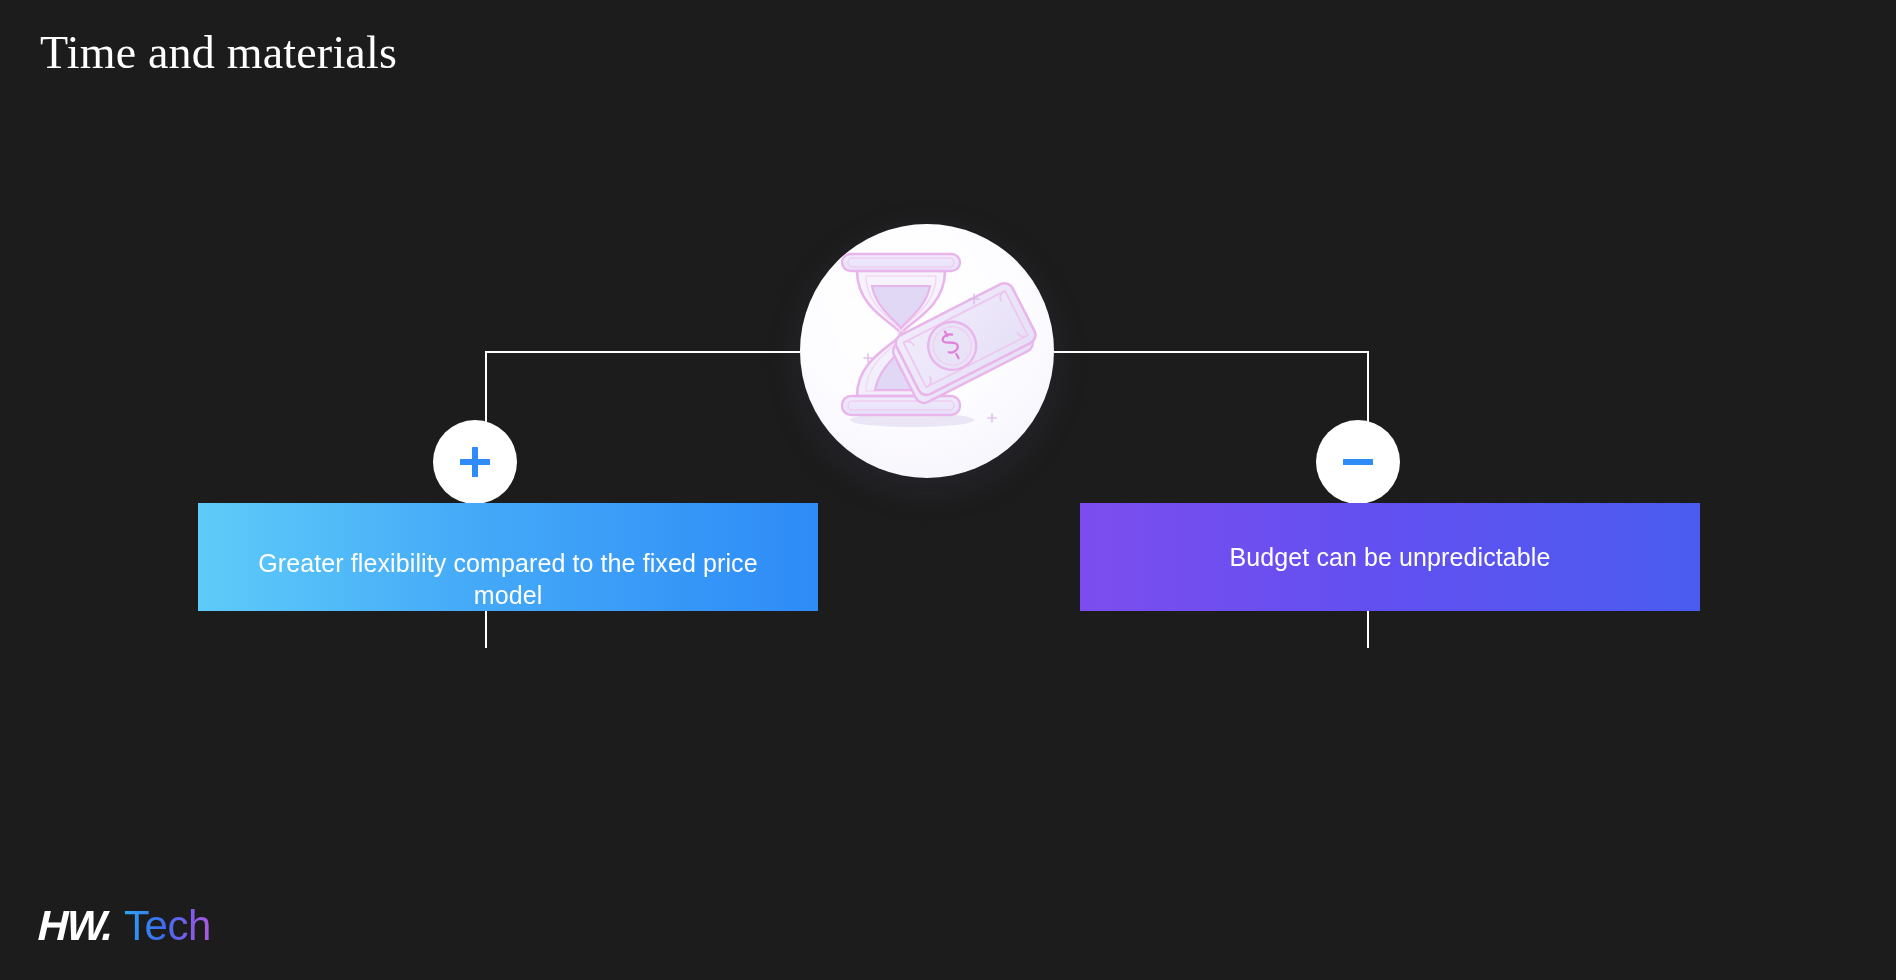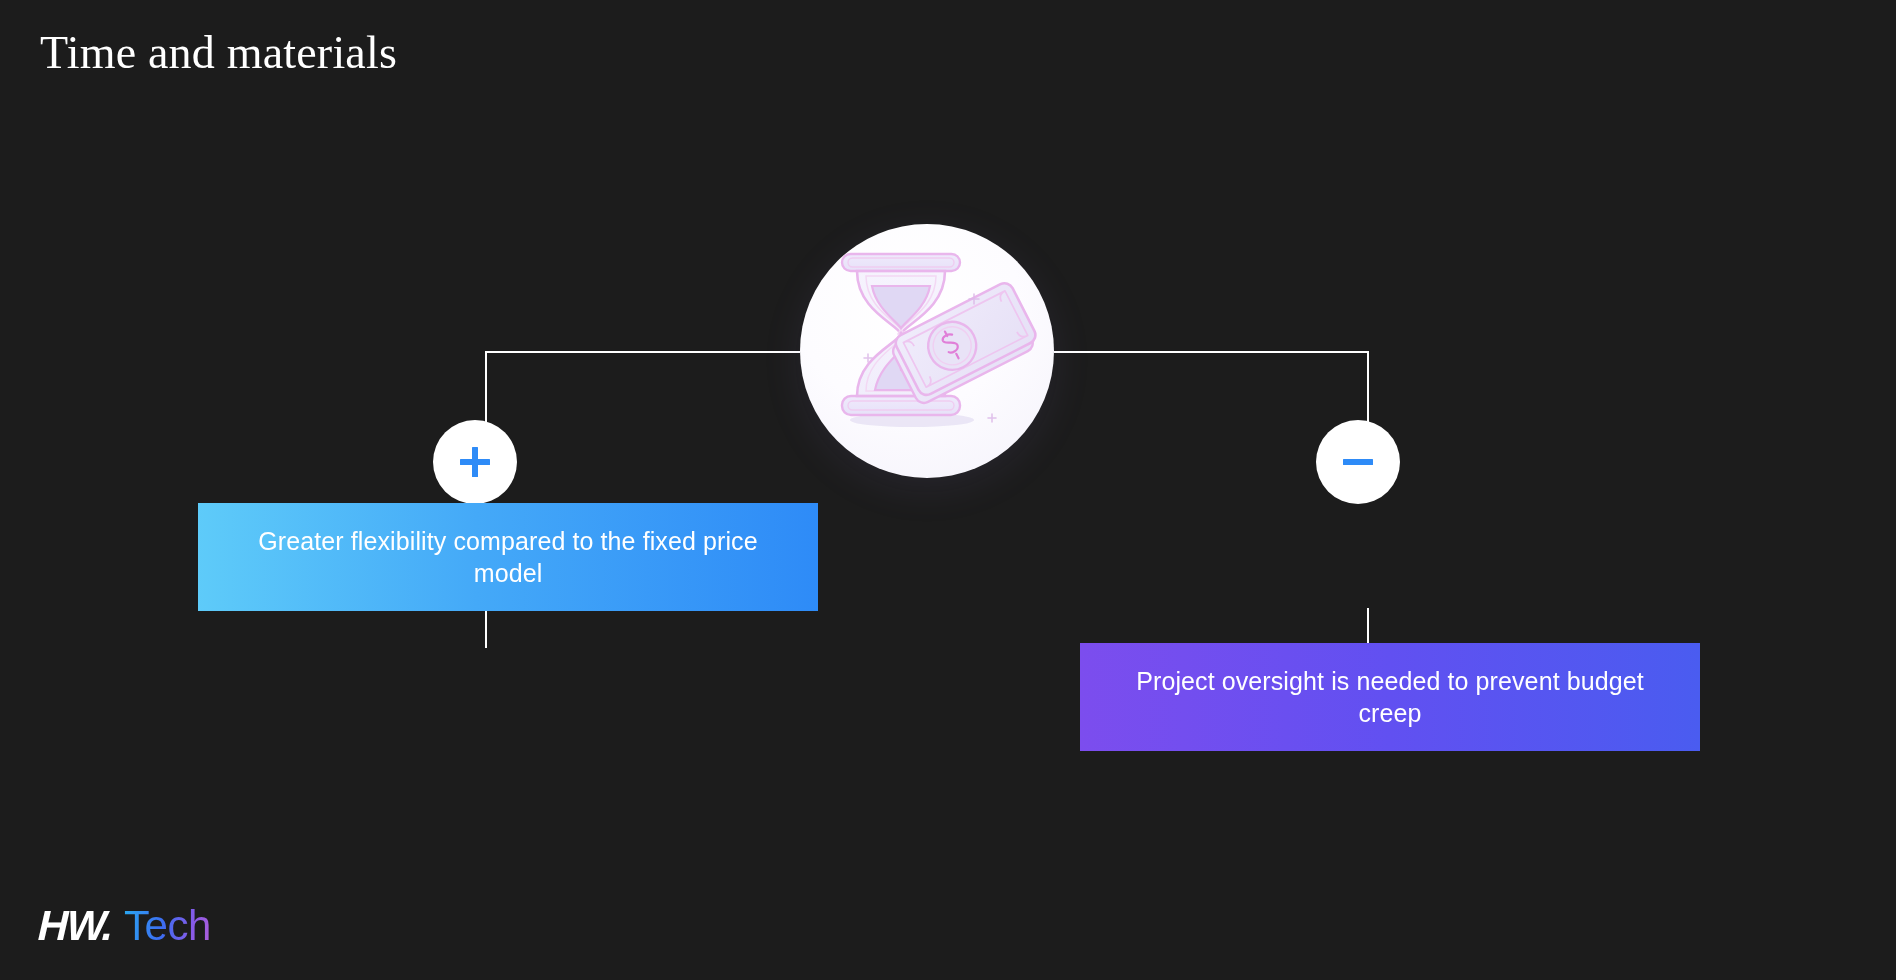--- a/index.html
+++ b/index.html
@@ -89,20 +89,21 @@
     padding: 0 28px;
     box-sizing: border-box;
   }
   .card-left  { left: 198px;  width: 620px; }
   .card-right { left: 1080px; width: 620px; }
   .row-1 { top: 503px; height: 108px; }
   .row-2 { top: 643px; height: 108px; }
 
   .grad-blue {
     background: linear-gradient(90deg, #5ecbf9 0%, #44a9f8 45%, #2e8bf7 100%);
+    align-items: flex-end;
   }
   .grad-purple {
     background: linear-gradient(90deg, #7c4dee 0%, #6150f1 50%, #4a5cf0 100%);
   }
 
   
   .logo {
     position: absolute;
     left: 38px;
     top: 905px;
@@ -219,22 +220,22 @@
   <div class="badge badge-minus">
     <svg width="34" height="34" viewBox="0 0 34 34">
       <rect x="2" y="14" width="30" height="6" rx="0.5" fill="#2e8bf7"></rect>
     </svg>
   </div>
 
   <div class="card card-left row-1 grad-blue">
     <span>Greater flexibility compared to the fixed price model</span>
   </div>
 
-  <div class="card card-right row-2 grad-purple">
-    <span>Project oversight is needed to prevent budget creep</span>
+  <div class="card card-right row-1 grad-purple">
+    <span>Budget can be unpredictable</span>
   </div>
 
   <div class="logo">
     <span class="logo-hw">HW.</span>
     <span class="logo-tech">Tech</span>
   </div>
 
 </div>
 
 </body></html>

